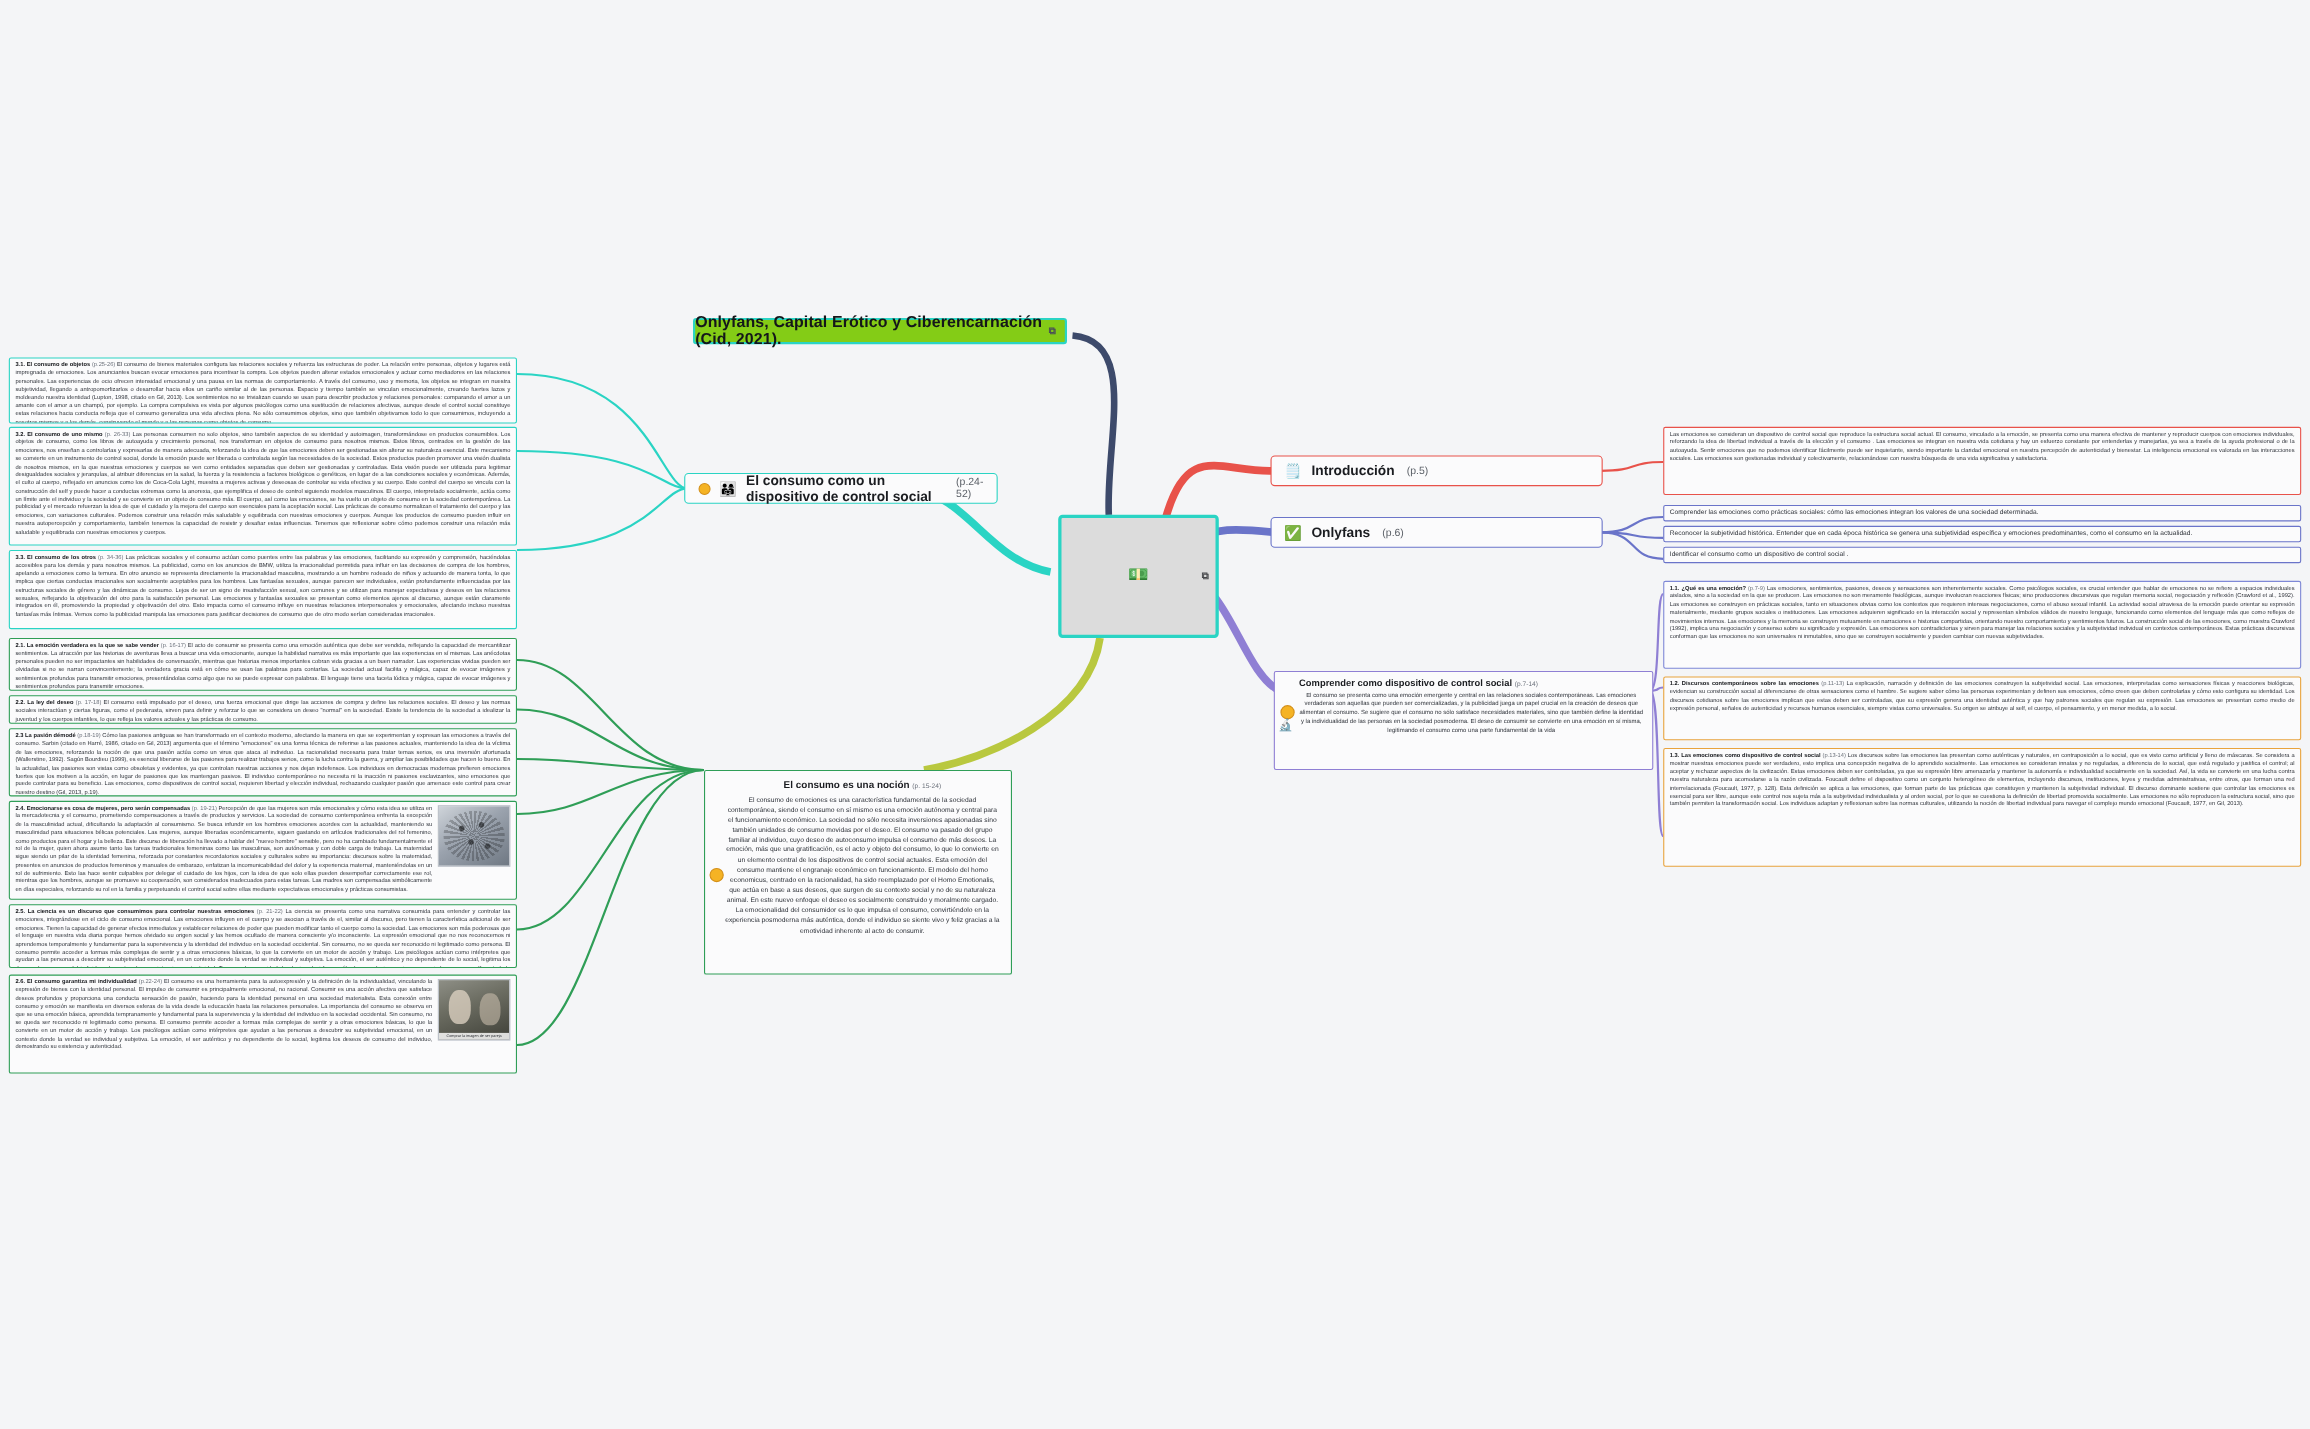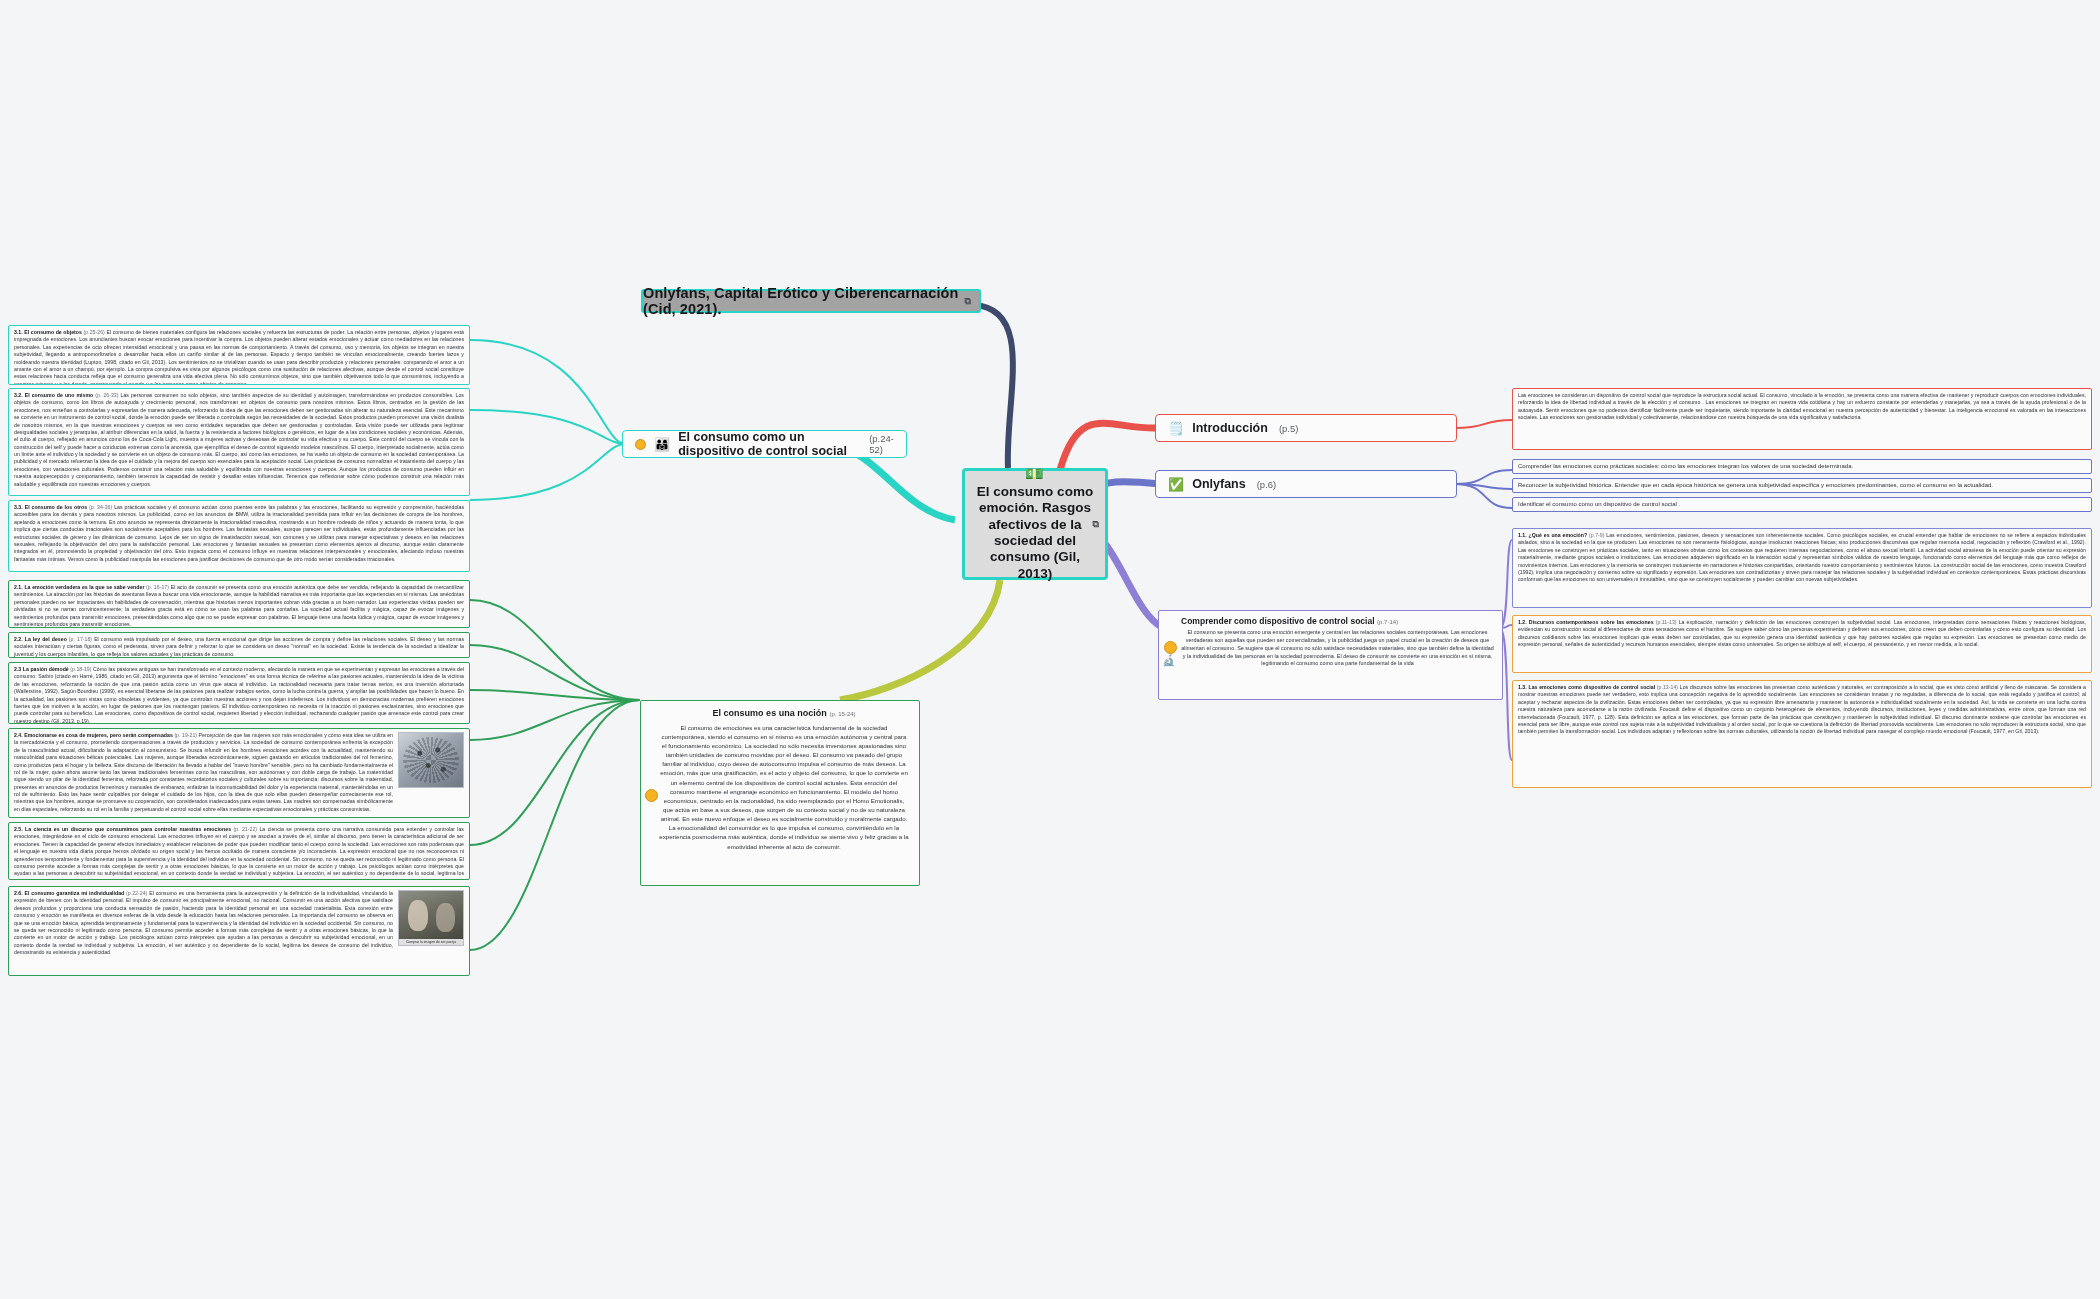--- a/index.html
+++ b/index.html
@@ -8,23 +8,23 @@
     background:#f4f5f7;
     font-family:"Liberation Sans", sans-serif;
     overflow:hidden;position:relative;
   }
   #canvas{position:absolute;inset:0;}
   svg#links{position:absolute;left:0;top:0;width:2100px;height:1299px;pointer-events:none;}
 
   
   .node{position:absolute;box-sizing:border-box;background:#fbfbfc;}
   .titlenode{
-    border:2px solid #2ad4c4;border-radius:3px;background:#a3a3a3;
+    border:2px solid #2ad4c4;border-radius:3px;background:#84cc16;
     display:flex;align-items:center;justify-content:center;gap:10px;
-    font-weight:bold;font-size:14.5px;color:#14161a;letter-spacing:.1px;margin-left:11px;
+    font-weight:bold;font-size:14.5px;color:#14161a;letter-spacing:.1px;
   }
   .centernode{
     border:3px solid #2ad4c4;border-radius:4px;background:#dcdcdc;
     display:flex;flex-direction:column;align-items:center;justify-content:center;
     text-align:center;font-weight:bold;font-size:13.5px;line-height:1.22;color:#14161a;
     padding:6px 10px;
   }
   .centernode .emoji{font-size:15px;line-height:1;margin-bottom:3px;}
   .ext{position:absolute;right:6px;top:50%;transform:translateY(-50%);opacity:.75;}
 
@@ -135,21 +135,20 @@
     <path d="M1500,628 C1510,628 1505,760 1512,760" stroke="#8f7fd4" stroke-width="2" fill="none"></path>
   </svg>
 
   <div class="node titlenode" style="left:630px;top:289px;width:340px;height:24px;">
     <span>Onlyfans, Capital Erótico y Ciberencarnación (Cid, 2021).</span>
     <span style="position:absolute;right:8px;font-size:9px;color:#4a4f57;">⧉</span>
   </div>
 
   <div class="node centernode" style="left:962px;top:468px;width:146px;height:112px;">
     <span class="emoji">💵</span>
-    <span>El consumo como emoción. Rasgos afectivos de la sociedad del consumo (Gil, 2013)</span>
     <span class="ext" style="font-size:9px;">⧉</span>
   </div>
 
   <div class="node branchnode" style="left:622px;top:430px;width:285px;height:28px;border-color:#2ad4c4;">
     <span class="bullet"></span>
     <span class="bico">👨‍👩‍👧</span>
     <span>El consumo como un dispositivo de control social</span>
     <span class="pg">(p.24-52)</span>
   </div>
 

